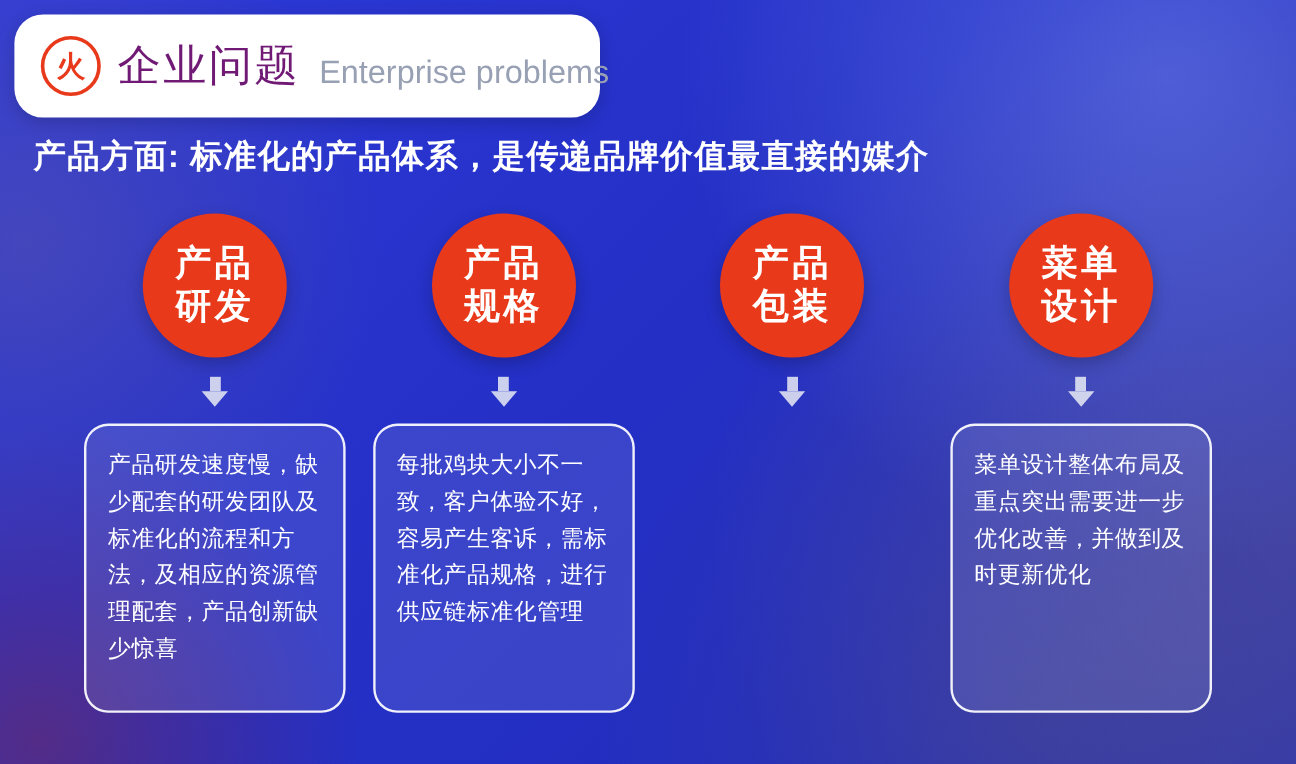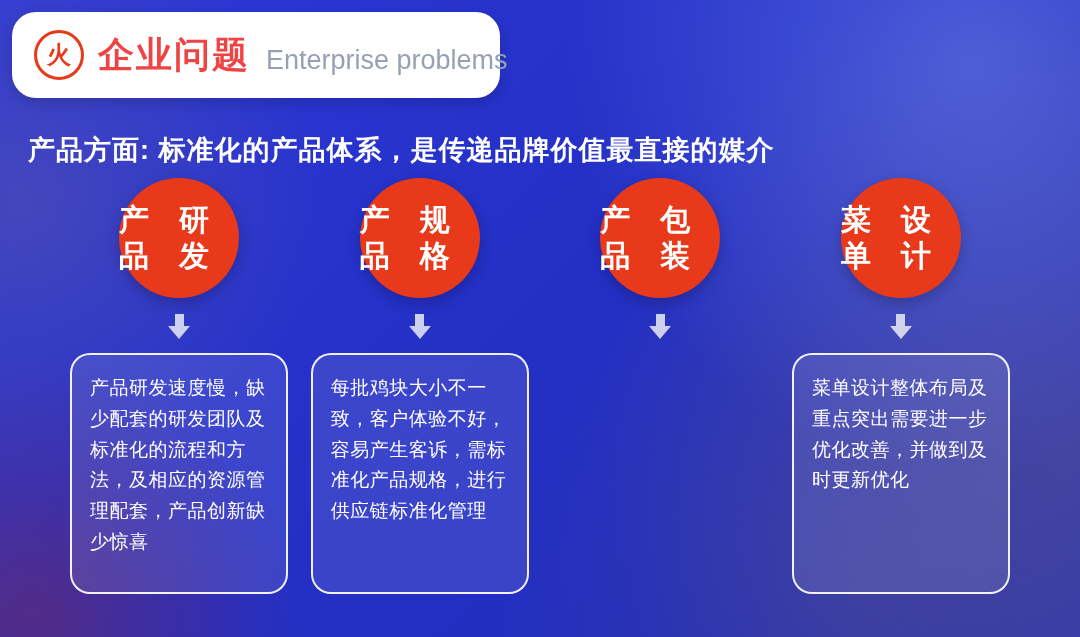--- a/index.html
+++ b/index.html
@@ -41,39 +41,39 @@
     border: 3px solid #e8391b;
     border-radius: 50%;
     display: flex; align-items: center; justify-content: center;
     color: #e8391b;
     font-size: 24px;
     font-weight: bold;
     flex: 0 0 auto;
   }
   .header-title {
     margin-left: 14px;
-    color: #ef4444;
+    color: #701a75;
     font-size: 36px;
-    font-weight: bold;
+    font-weight: normal;
     letter-spacing: 2px;
     white-space: nowrap;
   }
   .header-subtitle {
     margin-left: 16px;
     color: #98a0b3;
     font-size: 27px;
     font-weight: 400;
     white-space: nowrap;
     margin-top: 10px;
   }
 
   
   .headline {
     position: absolute;
-    left: 28px; top: 132px;
+    left: 28px; top: 112px;
     color: #ffffff;
     font-size: 27px;
     font-weight: bold;
     letter-spacing: 1px;
   }
 
   
   .columns {
     position: absolute;
     left: 70px; right: 70px; top: 178px;
@@ -85,21 +85,21 @@
     display: flex;
     flex-direction: column;
     align-items: center;
   }
   .badge {
     width: 120px; height: 120px;
     border-radius: 50%;
     background: #e8391b;
     color: #ffffff;
     display: flex;
-    flex-direction: row;
+    flex-direction: column;
     align-items: center;
     justify-content: center;
     font-size: 30px;
     font-weight: bold;
     line-height: 1.2;
     letter-spacing: 3px;
     box-shadow: 0 5px 14px rgba(0,0,0,0.22);
   }
   .arrow {
     margin: 16px 0 14px 0;

